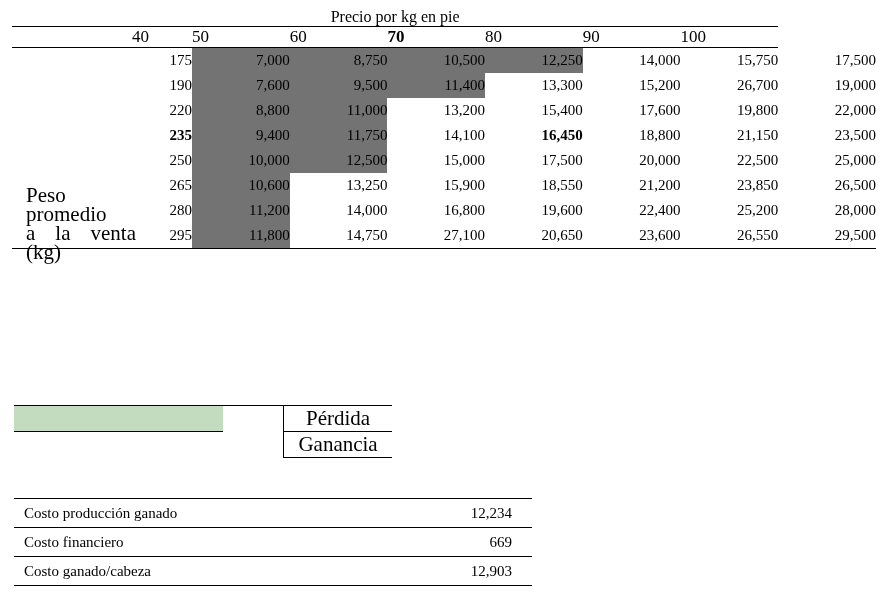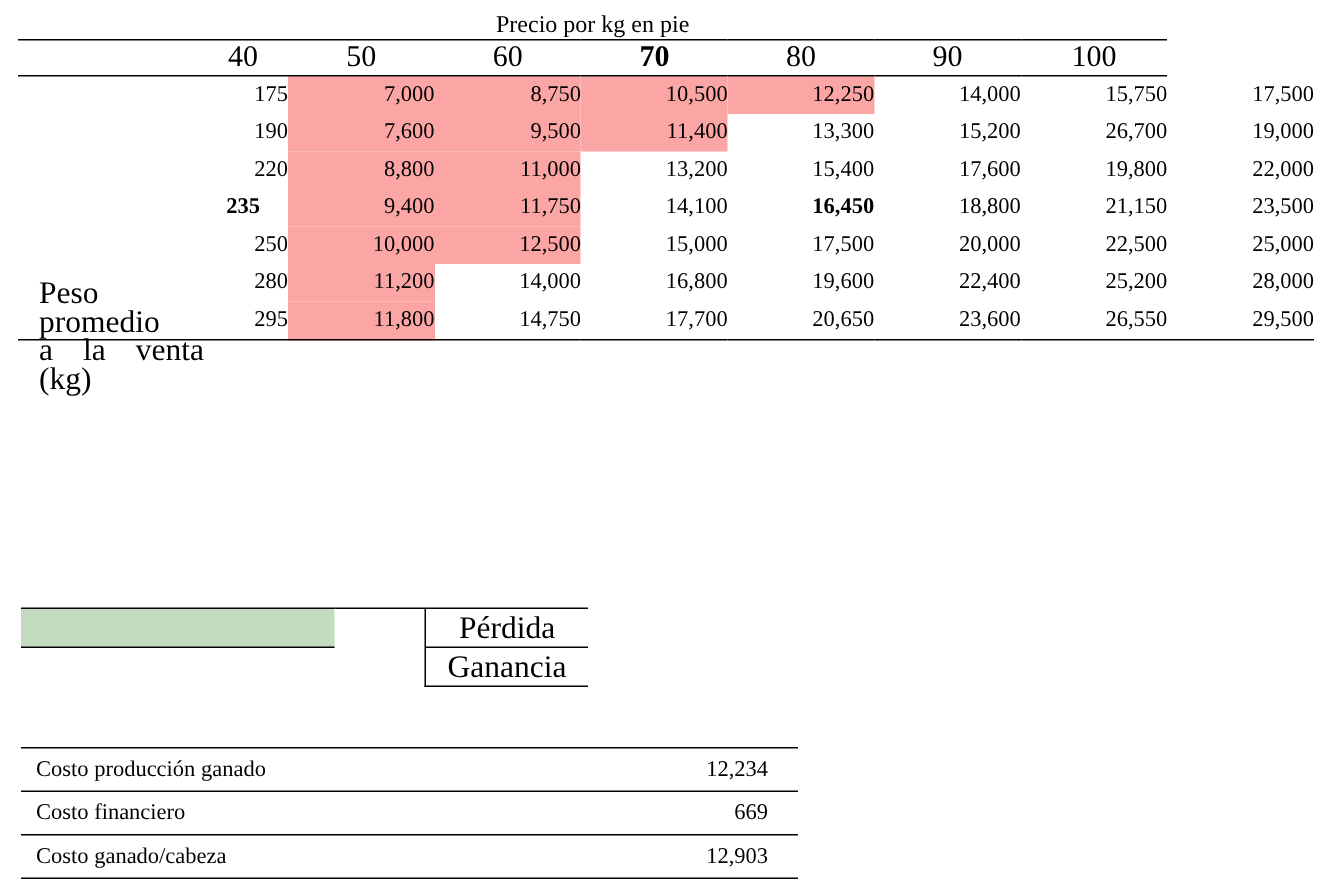--- a/index.html
+++ b/index.html
@@ -38,44 +38,44 @@
     font-weight: normal;
   }
   .title-row td {
     text-align: center;
     font-weight: bold;
     font-size: 16px;
     padding: 4px 0 6px 0;
     border-bottom: 1.5px solid #000;
   }
   .colhdr-row td {
-    text-align: center;
+    text-align: left;
     padding: 6px 0 7px 0;
     border-bottom: 1.5px solid #000;
-    font-size: 20px;
+    font-size: 17px;
   }
   .colhdr-row td.rowlblcell { border-bottom: 1.5px solid #000; }
   .colhdr-row td.hl { font-weight: bold; }
 
   td.rowlblcell {
     width: 120px;
   }
   td.rowhdr {
     width: 60px;
     text-align: right;
     padding-right: 14px;
   }
-  td.rowhdr.hl { font-weight: bold; text-align: center; }
+  td.rowhdr.hl { font-weight: bold; }
   td.val {
     text-align: right;
     padding: 4px 26px 4px 0;
   }
   td.val.hl { font-weight: bold; }
   td.loss {
-    background: #fca5a5;
+    background: #737373;
   }
   tr.data-row td { height: 25px; }
   tr.last-data td {
     border-bottom: 1.5px solid #000;
   }
 
   
   .axis-label {
     position: absolute;
     left: 14px;
@@ -234,35 +234,46 @@
             <td class="val loss">10,000</td>
             <td class="val loss">12,500</td>
             <td class="val">15,000</td>
             <td class="val">17,500</td>
             <td class="val">20,000</td>
             <td class="val">22,500</td>
             <td class="val">25,000</td>
           </tr>
           <tr class="data-row">
             <td class="rowlblcell"></td>
+            <td class="rowhdr">265</td>
+            <td class="val loss">10,600</td>
+            <td class="val">13,250</td>
+            <td class="val">15,900</td>
+            <td class="val">18,550</td>
+            <td class="val">21,200</td>
+            <td class="val">23,850</td>
+            <td class="val">26,500</td>
+          </tr>
+          <tr class="data-row">
+            <td class="rowlblcell"></td>
             <td class="rowhdr">280</td>
             <td class="val loss">11,200</td>
             <td class="val">14,000</td>
             <td class="val">16,800</td>
             <td class="val">19,600</td>
             <td class="val">22,400</td>
             <td class="val">25,200</td>
             <td class="val">28,000</td>
           </tr>
           <tr class="data-row last-data">
             <td class="rowlblcell"></td>
             <td class="rowhdr">295</td>
             <td class="val loss">11,800</td>
             <td class="val">14,750</td>
-            <td class="val">17,700</td>
+            <td class="val">27,100</td>
             <td class="val">20,650</td>
             <td class="val">23,600</td>
             <td class="val">26,550</td>
             <td class="val">29,500</td>
           </tr>
         </tbody>
     </table>
 
     <div class="axis-label">
       <span class="justified">Peso</span>

